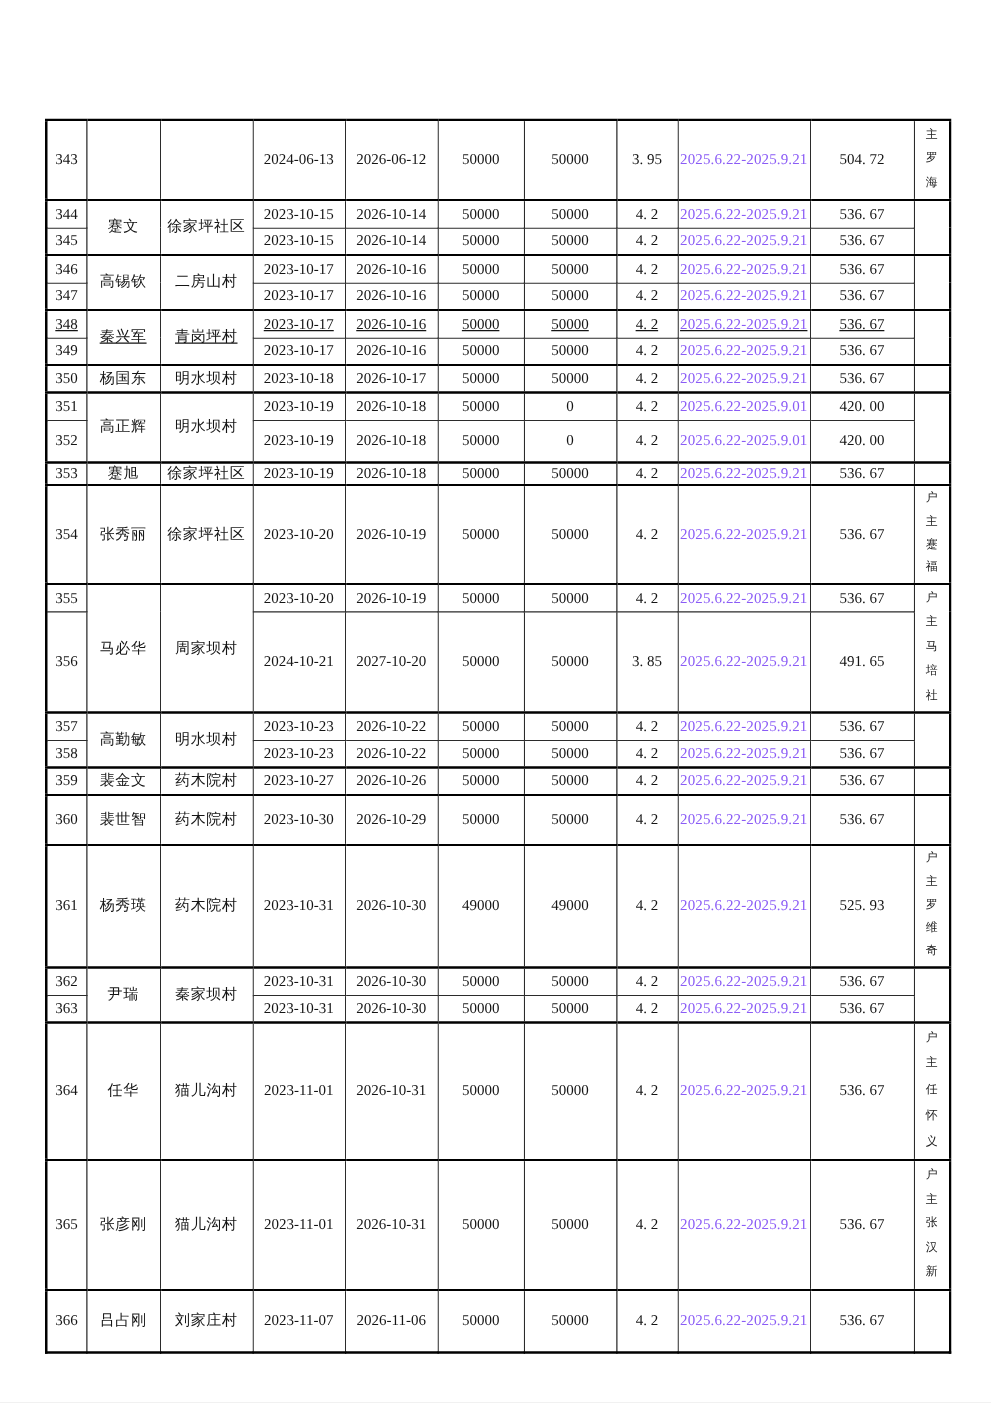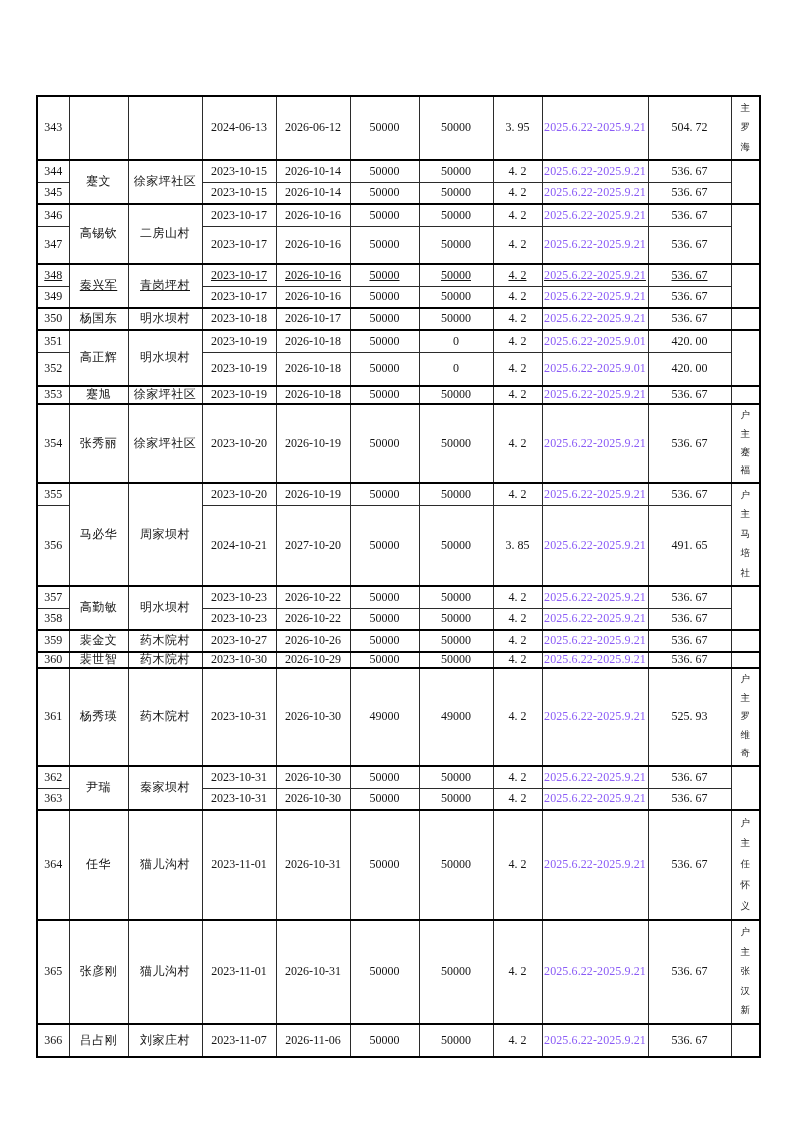--- a/index.html
+++ b/index.html
@@ -102,21 +102,21 @@
           <td class="c-name" rowspan="2">二房山村</td>
           <td class="c-date">2023-10-17</td>
           <td class="c-date">2026-10-16</td>
           <td class="c-amt">50000</td>
           <td class="c-amt">50000</td>
           <td class="c-rate">4. 2</td>
           <td class="c-period">2025.6.22-2025.9.21</td>
           <td class="c-int">536. 67</td>
           <td class="c-note" rowspan="2"></td>
         </tr>
-        <tr style="height: 38px;">
+        <tr style="height: 22px;">
           <td class="c-no">347</td>
           <td class="c-date">2023-10-17</td>
           <td class="c-date">2026-10-16</td>
           <td class="c-amt">50000</td>
           <td class="c-amt">50000</td>
           <td class="c-rate">4. 2</td>
           <td class="c-period">2025.6.22-2025.9.21</td>
           <td class="c-int">536. 67</td>
         </tr>
         <tr class="grp" style="height: 22px; text-decoration: underline;">
@@ -271,21 +271,21 @@
           <td class="c-name">药木院村</td>
           <td class="c-date">2023-10-27</td>
           <td class="c-date">2026-10-26</td>
           <td class="c-amt">50000</td>
           <td class="c-amt">50000</td>
           <td class="c-rate">4. 2</td>
           <td class="c-period">2025.6.22-2025.9.21</td>
           <td class="c-int">536. 67</td>
           <td class="c-note"></td>
         </tr>
-        <tr class="grp" style="height: 16px; padding-left: 24px;">
+        <tr class="grp" style="height: 40px; padding-left: 24px;">
           <td class="c-no">360</td>
           <td class="c-name">裴世智</td>
           <td class="c-name">药木院村</td>
           <td class="c-date">2023-10-30</td>
           <td class="c-date">2026-10-29</td>
           <td class="c-amt">50000</td>
           <td class="c-amt">50000</td>
           <td class="c-rate">4. 2</td>
           <td class="c-period">2025.6.22-2025.9.21</td>
           <td class="c-int">536. 67</td>
@@ -370,21 +370,21 @@
           <td class="c-note">
             <div class="vtext">
               <span>户</span>
               <span>主</span>
               <span>张</span>
               <span>汉</span>
               <span>新</span>
             </div>
           </td>
         </tr>
-        <tr class="grp" style="height: 33px;">
+        <tr class="grp" style="height: 50px;">
           <td class="c-no">366</td>
           <td class="c-name">吕占刚</td>
           <td class="c-name">刘家庄村</td>
           <td class="c-date">2023-11-07</td>
           <td class="c-date">2026-11-06</td>
           <td class="c-amt">50000</td>
           <td class="c-amt">50000</td>
           <td class="c-rate">4. 2</td>
           <td class="c-period">2025.6.22-2025.9.21</td>
           <td class="c-int">536. 67</td>

